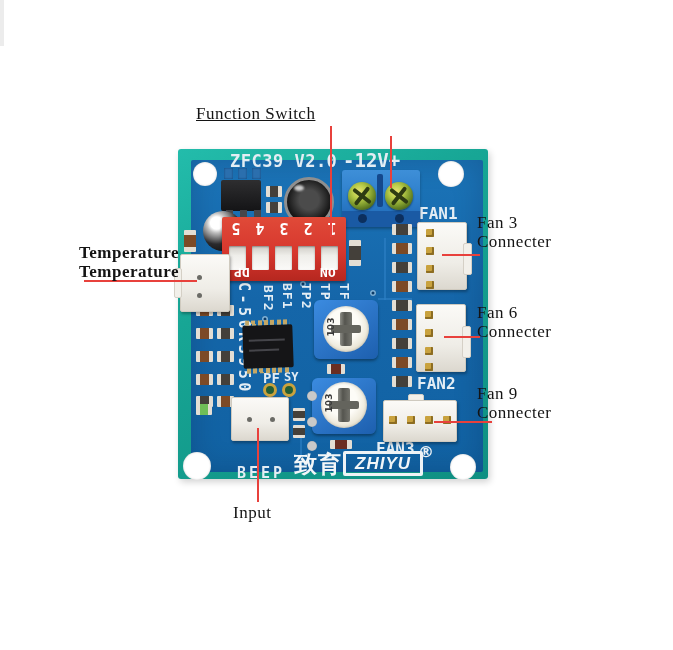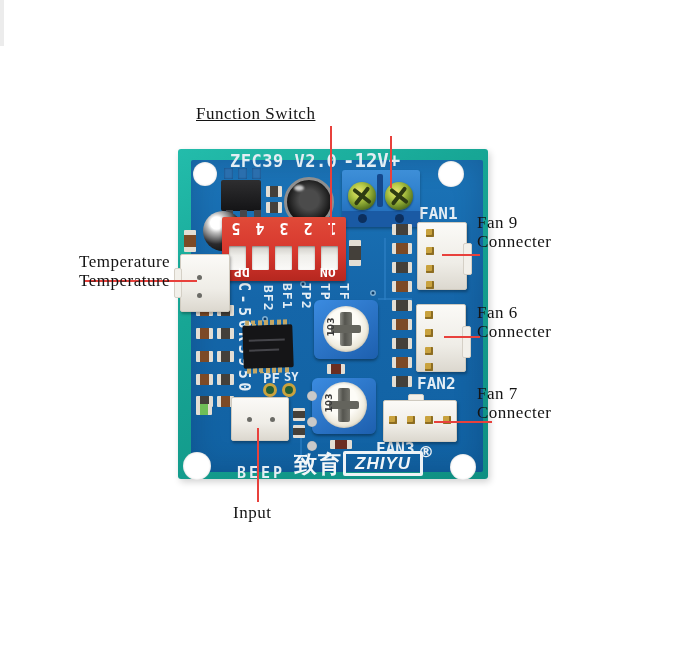--- a/index.html
+++ b/index.html
@@ -251,19 +251,19 @@
 
   <div class="leader" style="left:330px;top:126px;width:2px;height:111px;"></div>
   <div class="leader" style="left:390px;top:136px;width:2px;height:52px;"></div>
   <div class="leader" style="left:84px;top:280px;width:113px;height:2px;"></div>
   <div class="leader" style="left:442px;top:254px;width:38px;height:2px;"></div>
   <div class="leader" style="left:444px;top:336px;width:36px;height:2px;"></div>
   <div class="leader" style="left:434px;top:421px;width:58px;height:2px;"></div>
   <div class="leader" style="left:257px;top:428px;width:2px;height:74px;"></div>
 
   <div class="ann" style="left:196px;top:104px;text-decoration:underline;">Function Switch</div>
-  <div class="ann" style="left:79px;top:252px;"><span>Temperature</span><br><span>Temperature</span></div>
-  <div class="ann" style="left:477px;top:213px;"><span>Fan 9</span><br><span>Connecter</span></div>
+  <div class="ann" style="left:79px;top:243px;font-weight:bold;"><span>Temperature</span><br><span>Temperature</span></div>
+  <div class="ann" style="left:477px;top:213px;"><span>Fan 3</span><br><span>Connecter</span></div>
   <div class="ann" style="left:477px;top:303px;"><span>Fan 6</span><br><span>Connecter</span></div>
-  <div class="ann" style="left:477px;top:384px;"><span>Fan 7</span><br><span>Connecter</span></div>
+  <div class="ann" style="left:477px;top:384px;"><span>Fan 9</span><br><span>Connecter</span></div>
   <div class="ann" style="left:233px;top:503px;">Input</div>
 
 </div>
 
 </body></html>

